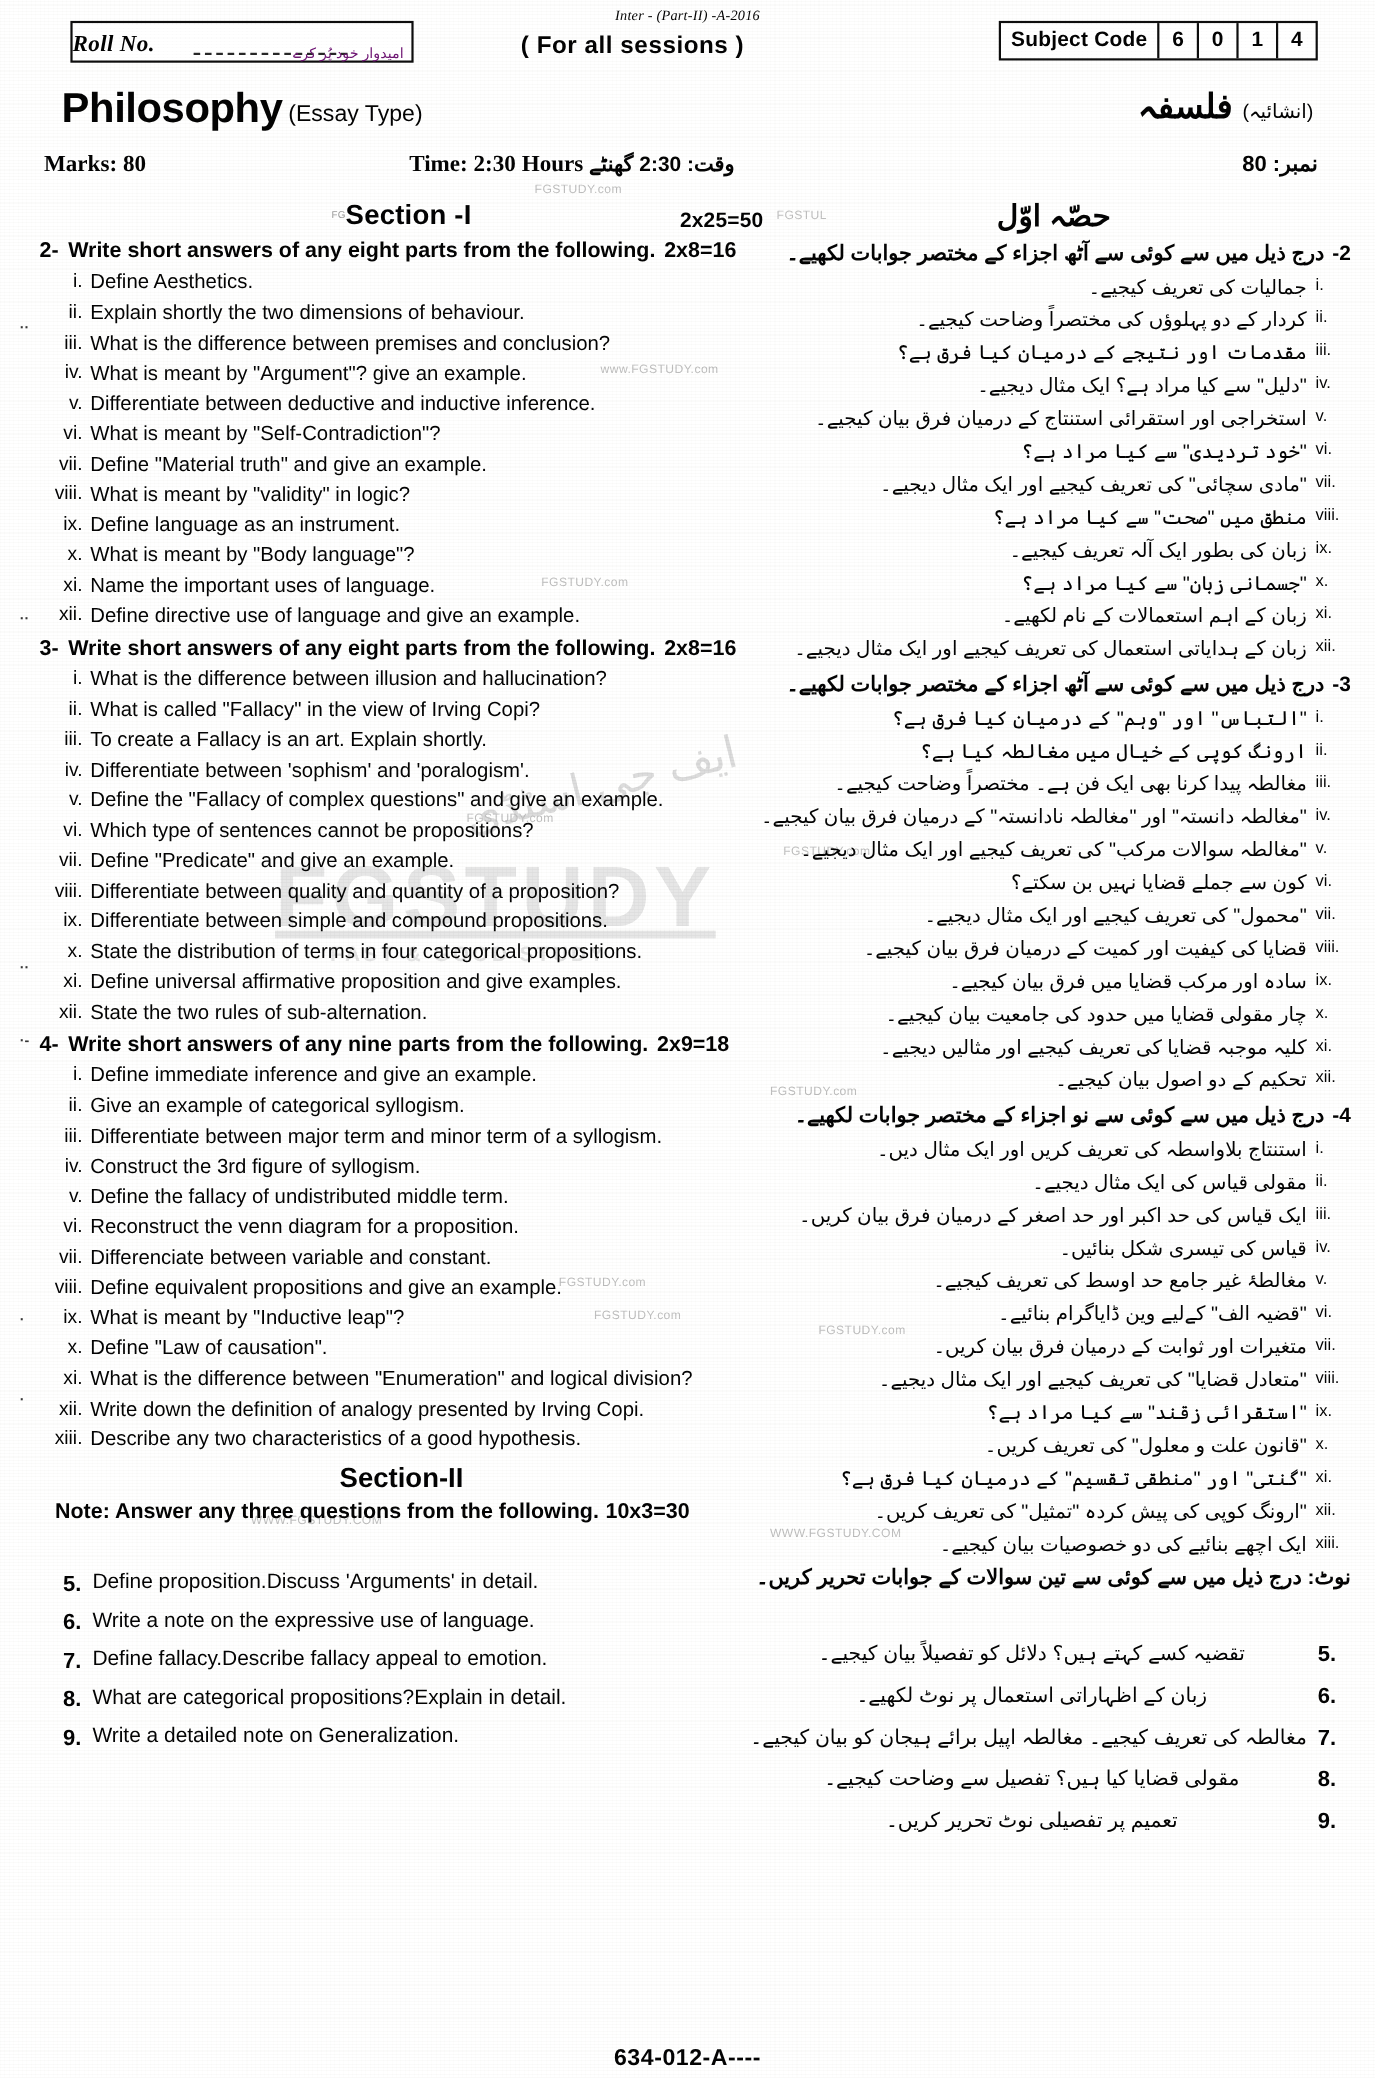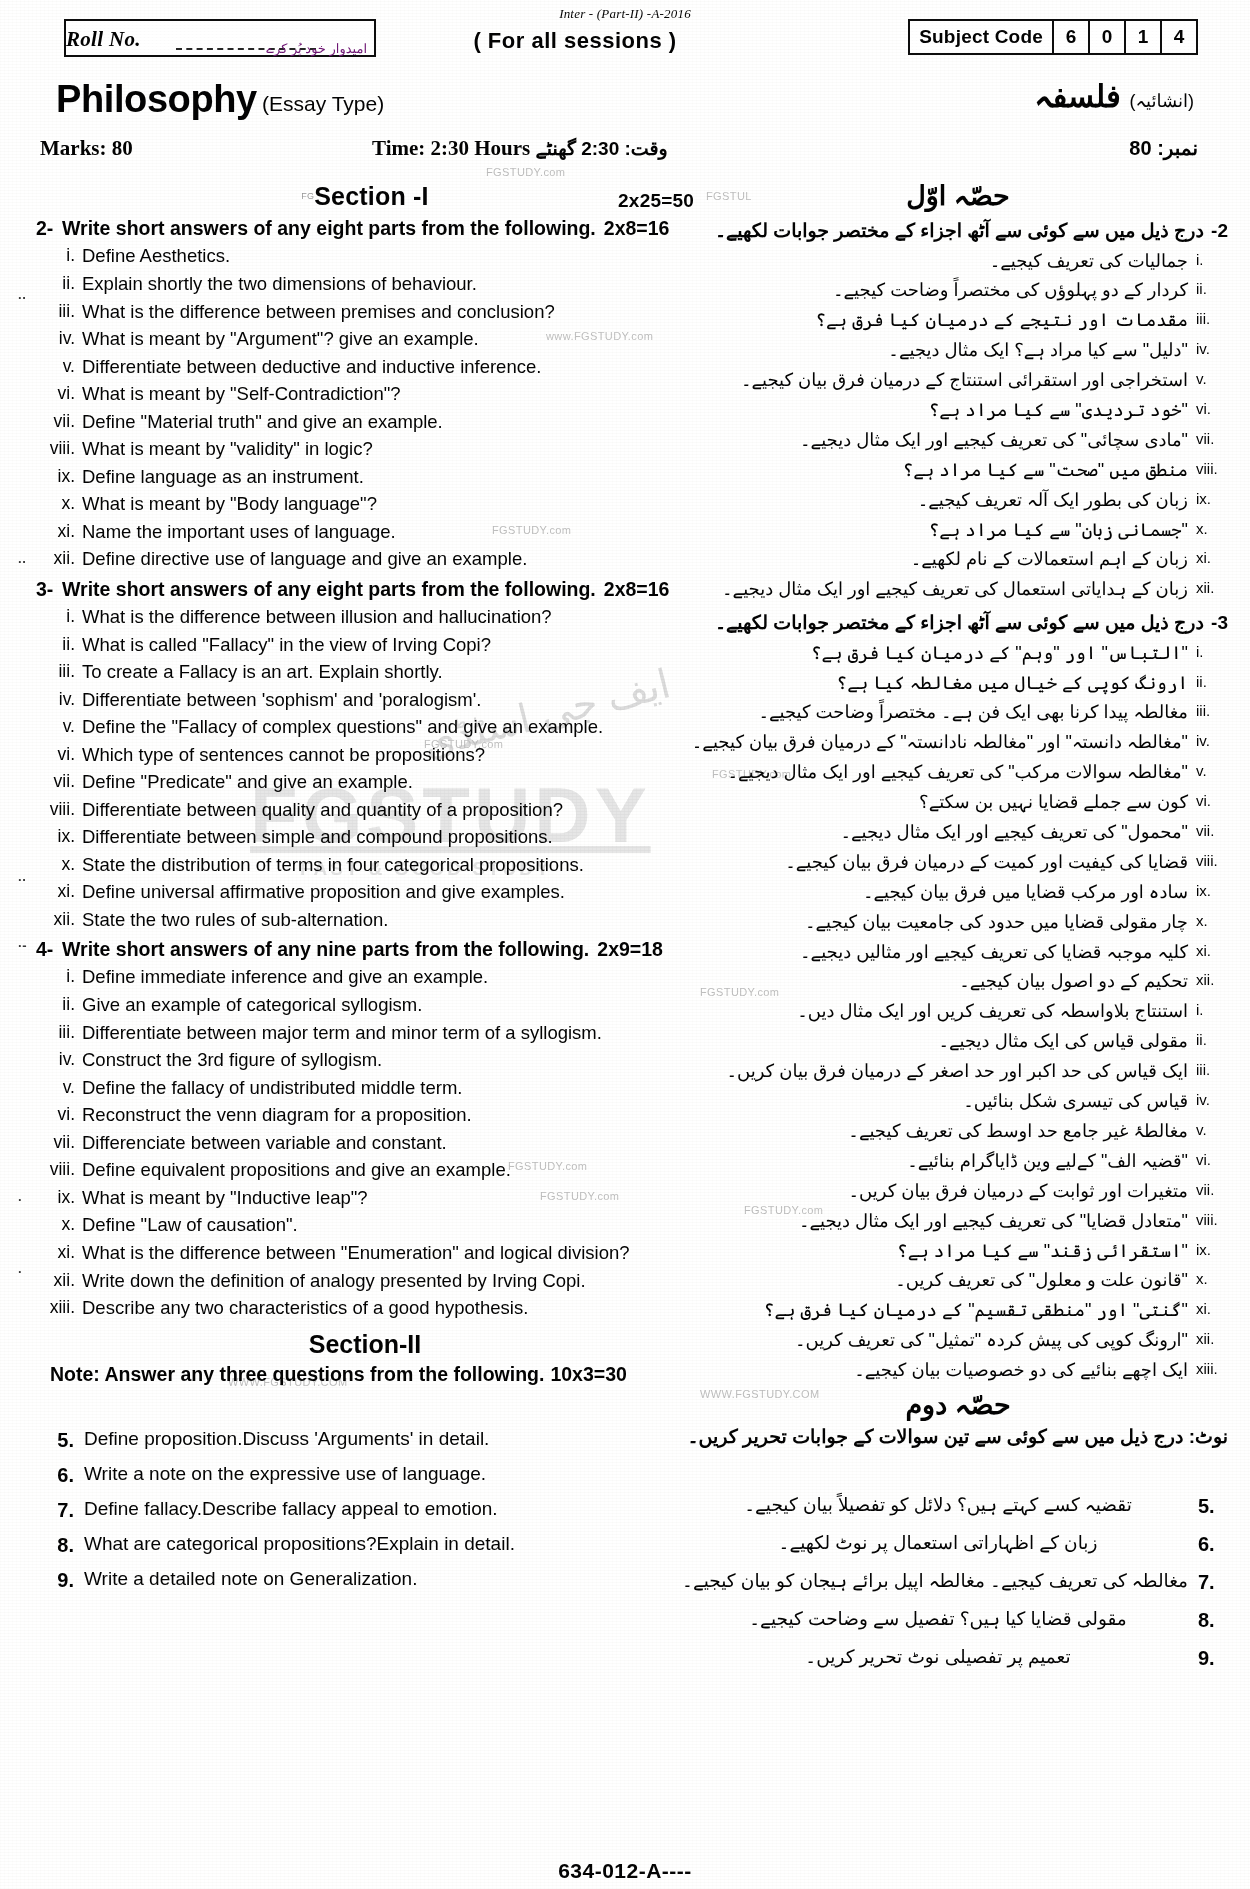--- a/index.html
+++ b/index.html
@@ -713,20 +713,23 @@
       </div>
     <div class="part-ur">
         <span class="rn">xi.</span>
         <span class="tx">کلیہ موجبہ قضایا کی تعریف کیجیے اور مثالیں دیجیے۔</span>
       </div>
     <div class="part-ur">
         <span class="rn">xii.</span>
         <span class="tx">تحکیم کے دو اصول بیان کیجیے۔</span>
       </div>
 
+    <div class="qstem-ur">
+      <span class="num">4-</span><span>درج ذیل میں سے کوئی سے نو اجزاء کے مختصر جوابات لکھیے۔</span>
+    </div>
     <div class="part-ur">
         <span class="rn">i.</span>
         <span class="tx">استنتاج بلاواسطہ کی تعریف کریں اور ایک مثال دیں۔</span>
       </div>
     <div class="part-ur">
         <span class="rn">ii.</span>
         <span class="tx">مقولی قیاس کی ایک مثال دیجیے۔</span>
       </div>
     <div class="part-ur">
         <span class="rn">iii.</span>
@@ -766,21 +769,20 @@
       </div>
     <div class="part-ur">
         <span class="rn">xii.</span>
         <span class="tx">"ارونگ کوپی کی پیش کردہ "تمثیل" کی تعریف کریں۔</span>
       </div>
     <div class="part-ur">
         <span class="rn">xiii.</span>
         <span class="tx">ایک اچھے بنائیے کی دو خصوصیات بیان کیجیے۔</span>
       </div>
 
-    <div class="sec-head-ur">حصّہ دوم</div>
     <div class="note-ur">نوٹ: درج ذیل میں سے کوئی سے تین سوالات کے جوابات تحریر کریں۔</div>
 
     <div style="height:34px"></div>
     <div class="bigq-ur">
         <span class="rn">5.</span>
         <span class="tx">تقضیہ کسے کہتے ہیں؟ دلائل کو تفصیلاً بیان کیجیے۔</span>
       </div>
     <div class="bigq-ur">
         <span class="rn">6.</span>
         <span class="tx">زبان کے اظہاراتی استعمال پر نوٹ لکھیے۔</span>

